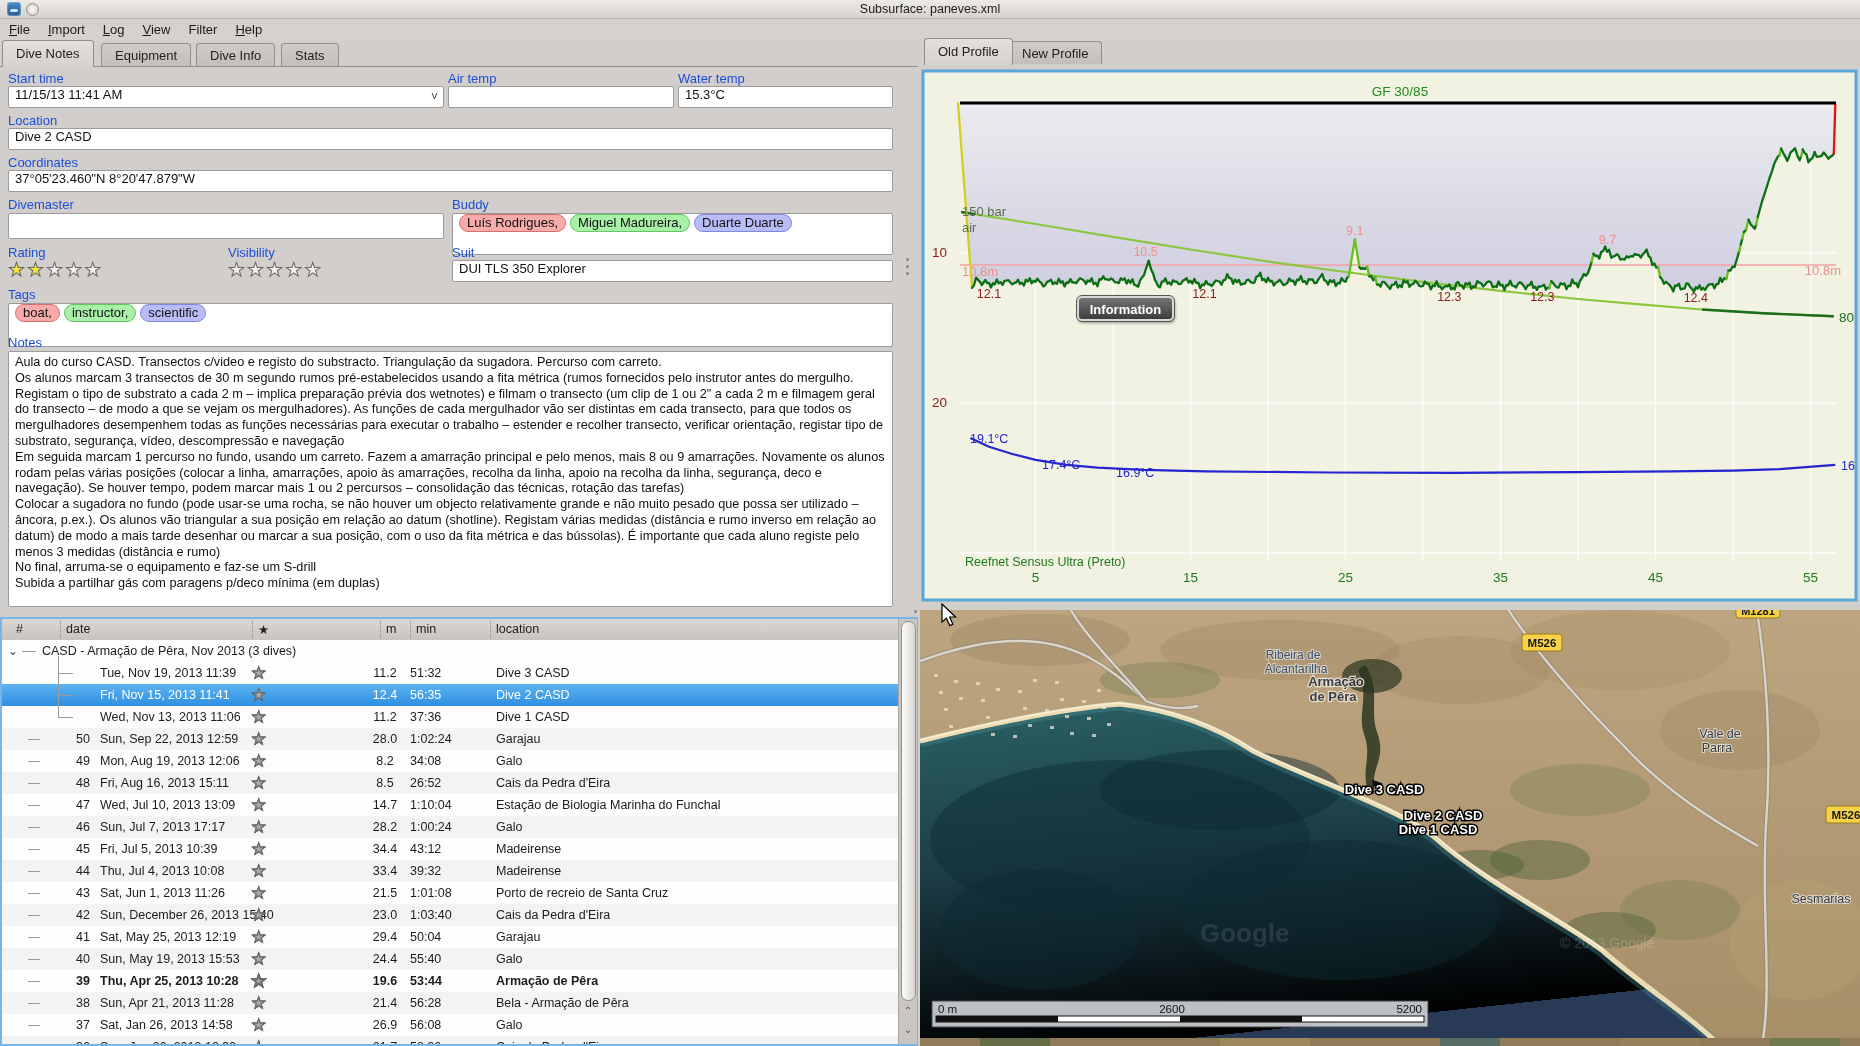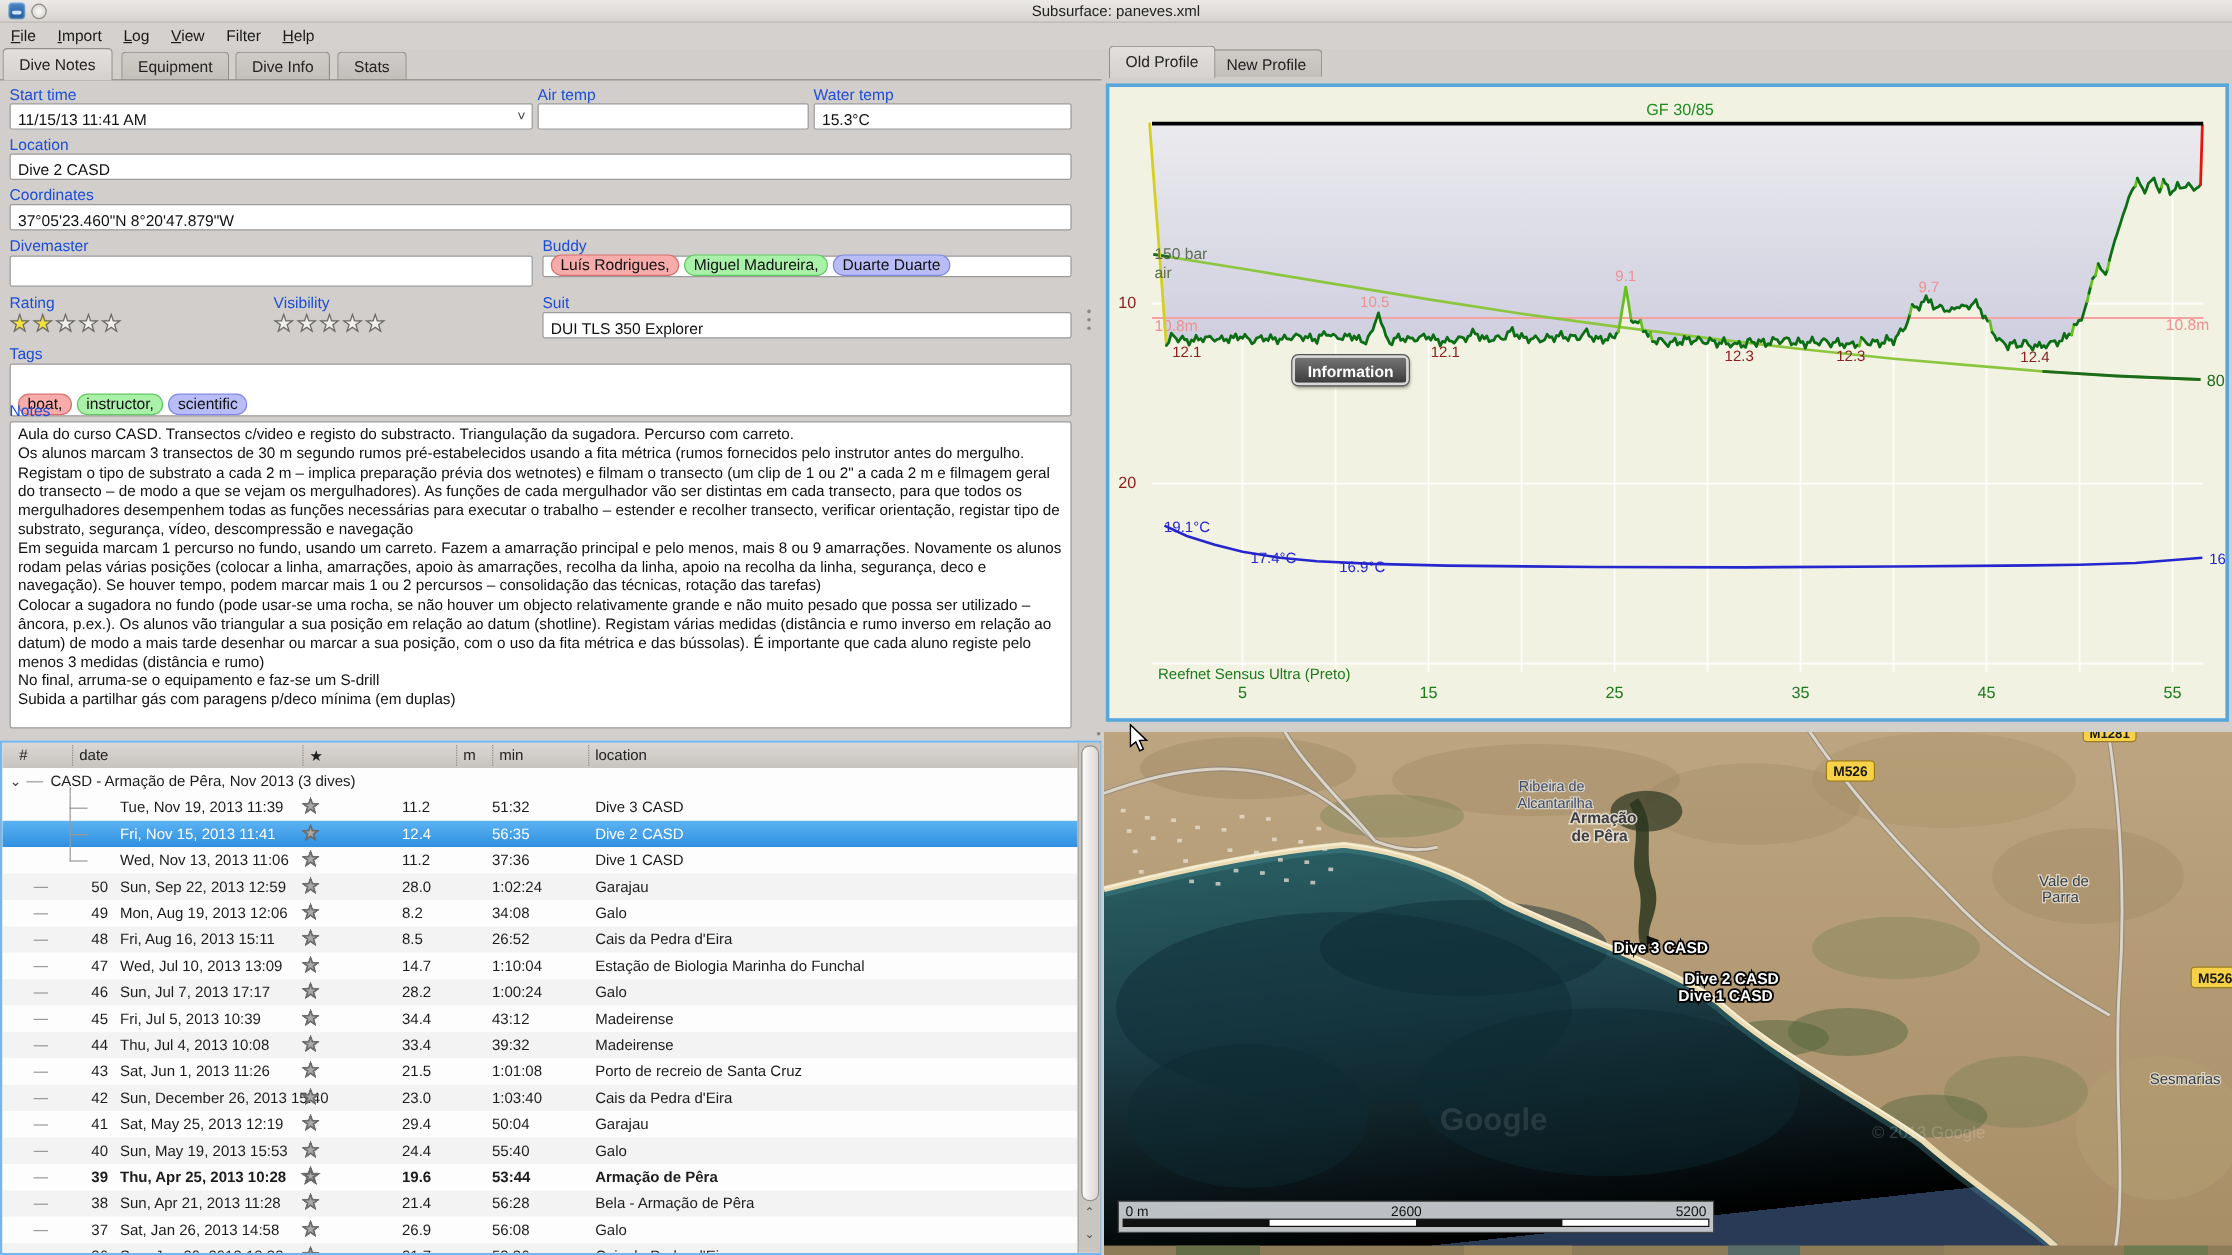--- a/index.html
+++ b/index.html
@@ -13,21 +13,21 @@
   #win-icon:after{content:"";position:absolute;left:3px;top:7px;width:8px;height:3px;border-radius:2px;background:#cfe6ff}
   #win-pin{left:26px;top:3px;width:11px;height:11px;border-radius:50%;background:radial-gradient(#fbfbfa,#cfccc8);border:1px solid #8f8b87}
   #menubar{left:0;top:19px;width:1860px;height:22px;background:#d5d1ce}
   .menu-item{display:inline-block;padding:3px 9px;font-size:13px;color:#1a1a1a}
   
   .tab{position:absolute;font-size:13px;padding:0 13px;line-height:23px;border:1px solid #918d89;border-bottom:none;border-radius:4px 4px 0 0;background:linear-gradient(#cfcbc8,#c2beba);color:#222;white-space:nowrap}
   .tab.active{background:linear-gradient(#e2dfdc,#d5d1ce);line-height:26px;z-index:3}
   #left-tabline{left:0;top:66px;width:918px;height:1px;background:#918d89}
   
   .flabel{position:absolute;font-size:13px;color:#1d4ed8}
-  .input{position:absolute;background:#fff;border:1px solid #9b9b9b;border-radius:2px;font-size:13px;color:#111;display:flex;align-items:flex-end;padding:0 6px;box-sizing:border-box}
+  .input{position:absolute;background:#fff;border:1px solid #9b9b9b;border-radius:2px;font-size:13px;color:#111;display:flex;align-items:flex-start;padding:0 6px;box-sizing:border-box}
   .combo-arrow{position:absolute;right:5px;top:3px;color:#444;font-size:12px}
   .pill{display:inline-block;padding:0px 7px 1px 7px;margin-right:4px;border-radius:9px;font-size:13px;border:1px solid}
   .pill.red{background:#f7abab;border-color:#d86f6f}
   .pill.green{background:#a9f0a9;border-color:#62c862}
   .pill.blue{background:#b9bdf7;border-color:#8187e2}
   .stars-form{font-size:19px;letter-spacing:2px}
   .st{-webkit-text-stroke:1px #6b6b6b;text-shadow:0 0 1px #777}
   .sf{color:#f3e23c}
   .se{color:#ababab}
   .sef{color:#f2f0ec}
@@ -38,21 +38,21 @@
   .hcell{position:absolute;top:3px}
   .hsep{position:absolute;top:2px;height:17px;border-left:1px dotted #8a8a8a}
   .drow{position:absolute;left:0;width:896px;height:22px;font-size:12.5px;color:#1c1c1c}
   .drow.odd{background:#f3f3f3}
   .drow.even{background:#fdfdfd}
   .drow.selected{background:linear-gradient(#5cb3f2,#2f8fe0);color:#fff}
   .drow span{position:absolute;line-height:22px;white-space:nowrap}
   .c-num{left:0;width:88px;text-align:right}
   .c-date{left:98px}
   .c-stars{left:250px;font-size:15px;letter-spacing:1px}
-  .c-m{left:333px;width:70px;text-align:left}
+  .c-m{left:348px;width:70px;text-align:center}
   .c-min{left:408px;width:78px;text-align:left}
   .c-loc{left:494px}
   .tree-elbow{left:56px;top:0;width:14px;height:11px;border-left:1px solid #9a9a9a;border-bottom:1px solid #9a9a9a}
   .tree-vert{left:56px;top:11px;width:1px;height:11px;border-left:1px solid #9a9a9a}
   .tree-dash{left:26px;top:11px;width:12px;border-top:1px solid #9a9a9a}
   .grp-caret{left:6px;top:0;font-size:12px;color:#444}
   
   #profile-panel-bg{left:920px;top:64px;width:940px;height:540px;background:#d2cecb}
   #chart-svg{left:920px;top:66px;width:940px;height:538px}
   #info-btn{left:1077px;top:296px;width:97px;height:25px;background:linear-gradient(#757575,#3c3c3c);border:2px solid #d9d9d9;outline:1px solid #555;border-radius:5px;color:#fff;font-weight:bold;font-size:13px;text-align:center;line-height:23px;box-sizing:border-box;box-shadow:1px 2px 3px rgba(0,0,0,.4)}
@@ -104,21 +104,21 @@
 <div class="flabel" style="left:8px;top:155px">Coordinates</div>
 <div class="input" style="left:8px;top:170px;width:885px;height:22px">
     <span>37°05'23.460"N 8°20'47.879"W</span>
   </div>
 
 <div class="flabel" style="left:8px;top:197px">Divemaster</div>
 <div class="input" style="left:8px;top:213px;width:436px;height:26px">
     <span></span>
   </div>
 <div class="flabel" style="left:452px;top:197px">Buddy</div>
-<div class="input" style="left:452px;top:213px;width:441px;height:18px" id="buddy-field">
+<div class="input" style="left:452px;top:213px;width:441px;height:42px" id="buddy-field">
     <span class="pill red">Luís Rodrigues,</span>
     <span class="pill green">Miguel Madureira,</span>
     <span class="pill blue">Duarte Duarte</span>
   </div>
 
 <div class="flabel" style="left:8px;top:245px">Rating</div>
 <div class="abs stars-form" style="left:8px;top:258px" id="rating-stars"><span class="st sf">★</span><span class="st sf">★</span><span class="st se sef">★</span><span class="st se sef">★</span><span class="st se sef">★</span></div>
 <div class="flabel" style="left:228px;top:245px">Visibility</div>
 <div class="abs stars-form" style="left:228px;top:258px" id="visibility-stars"><span class="st se sef">★</span><span class="st se sef">★</span><span class="st se sef">★</span><span class="st se sef">★</span><span class="st se sef">★</span></div>
 <div class="flabel" style="left:452px;top:245px">Suit</div>

